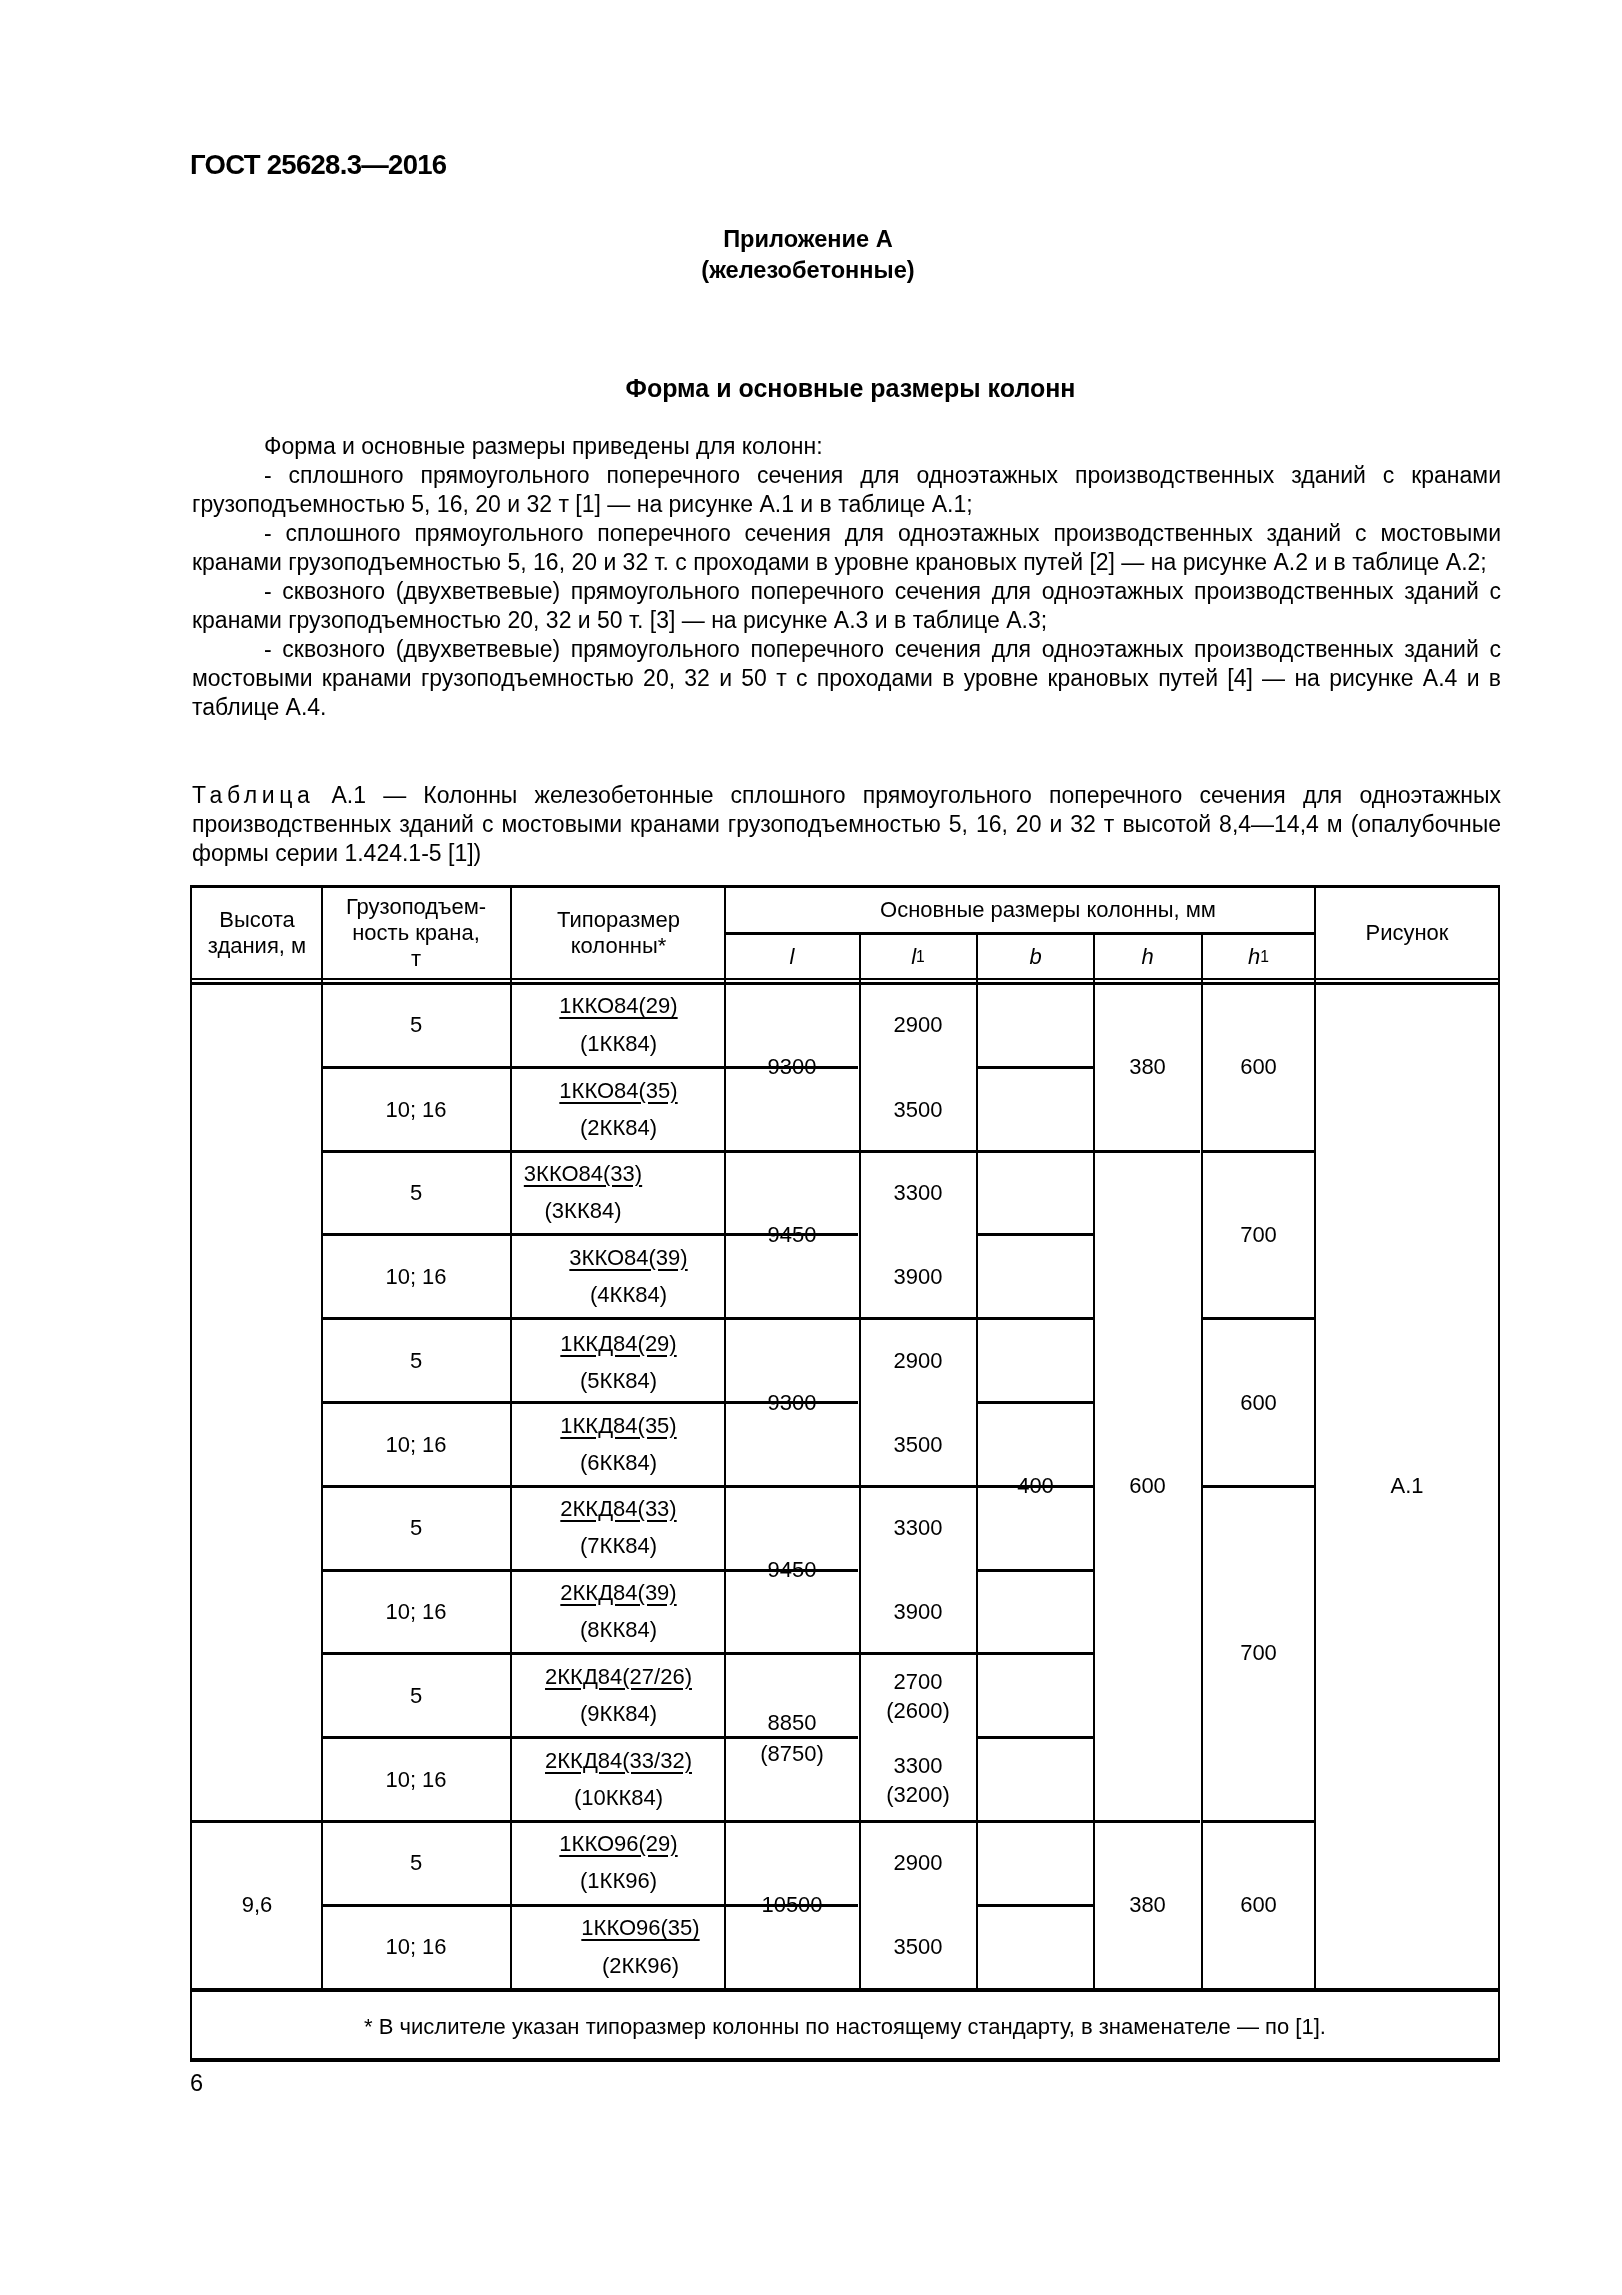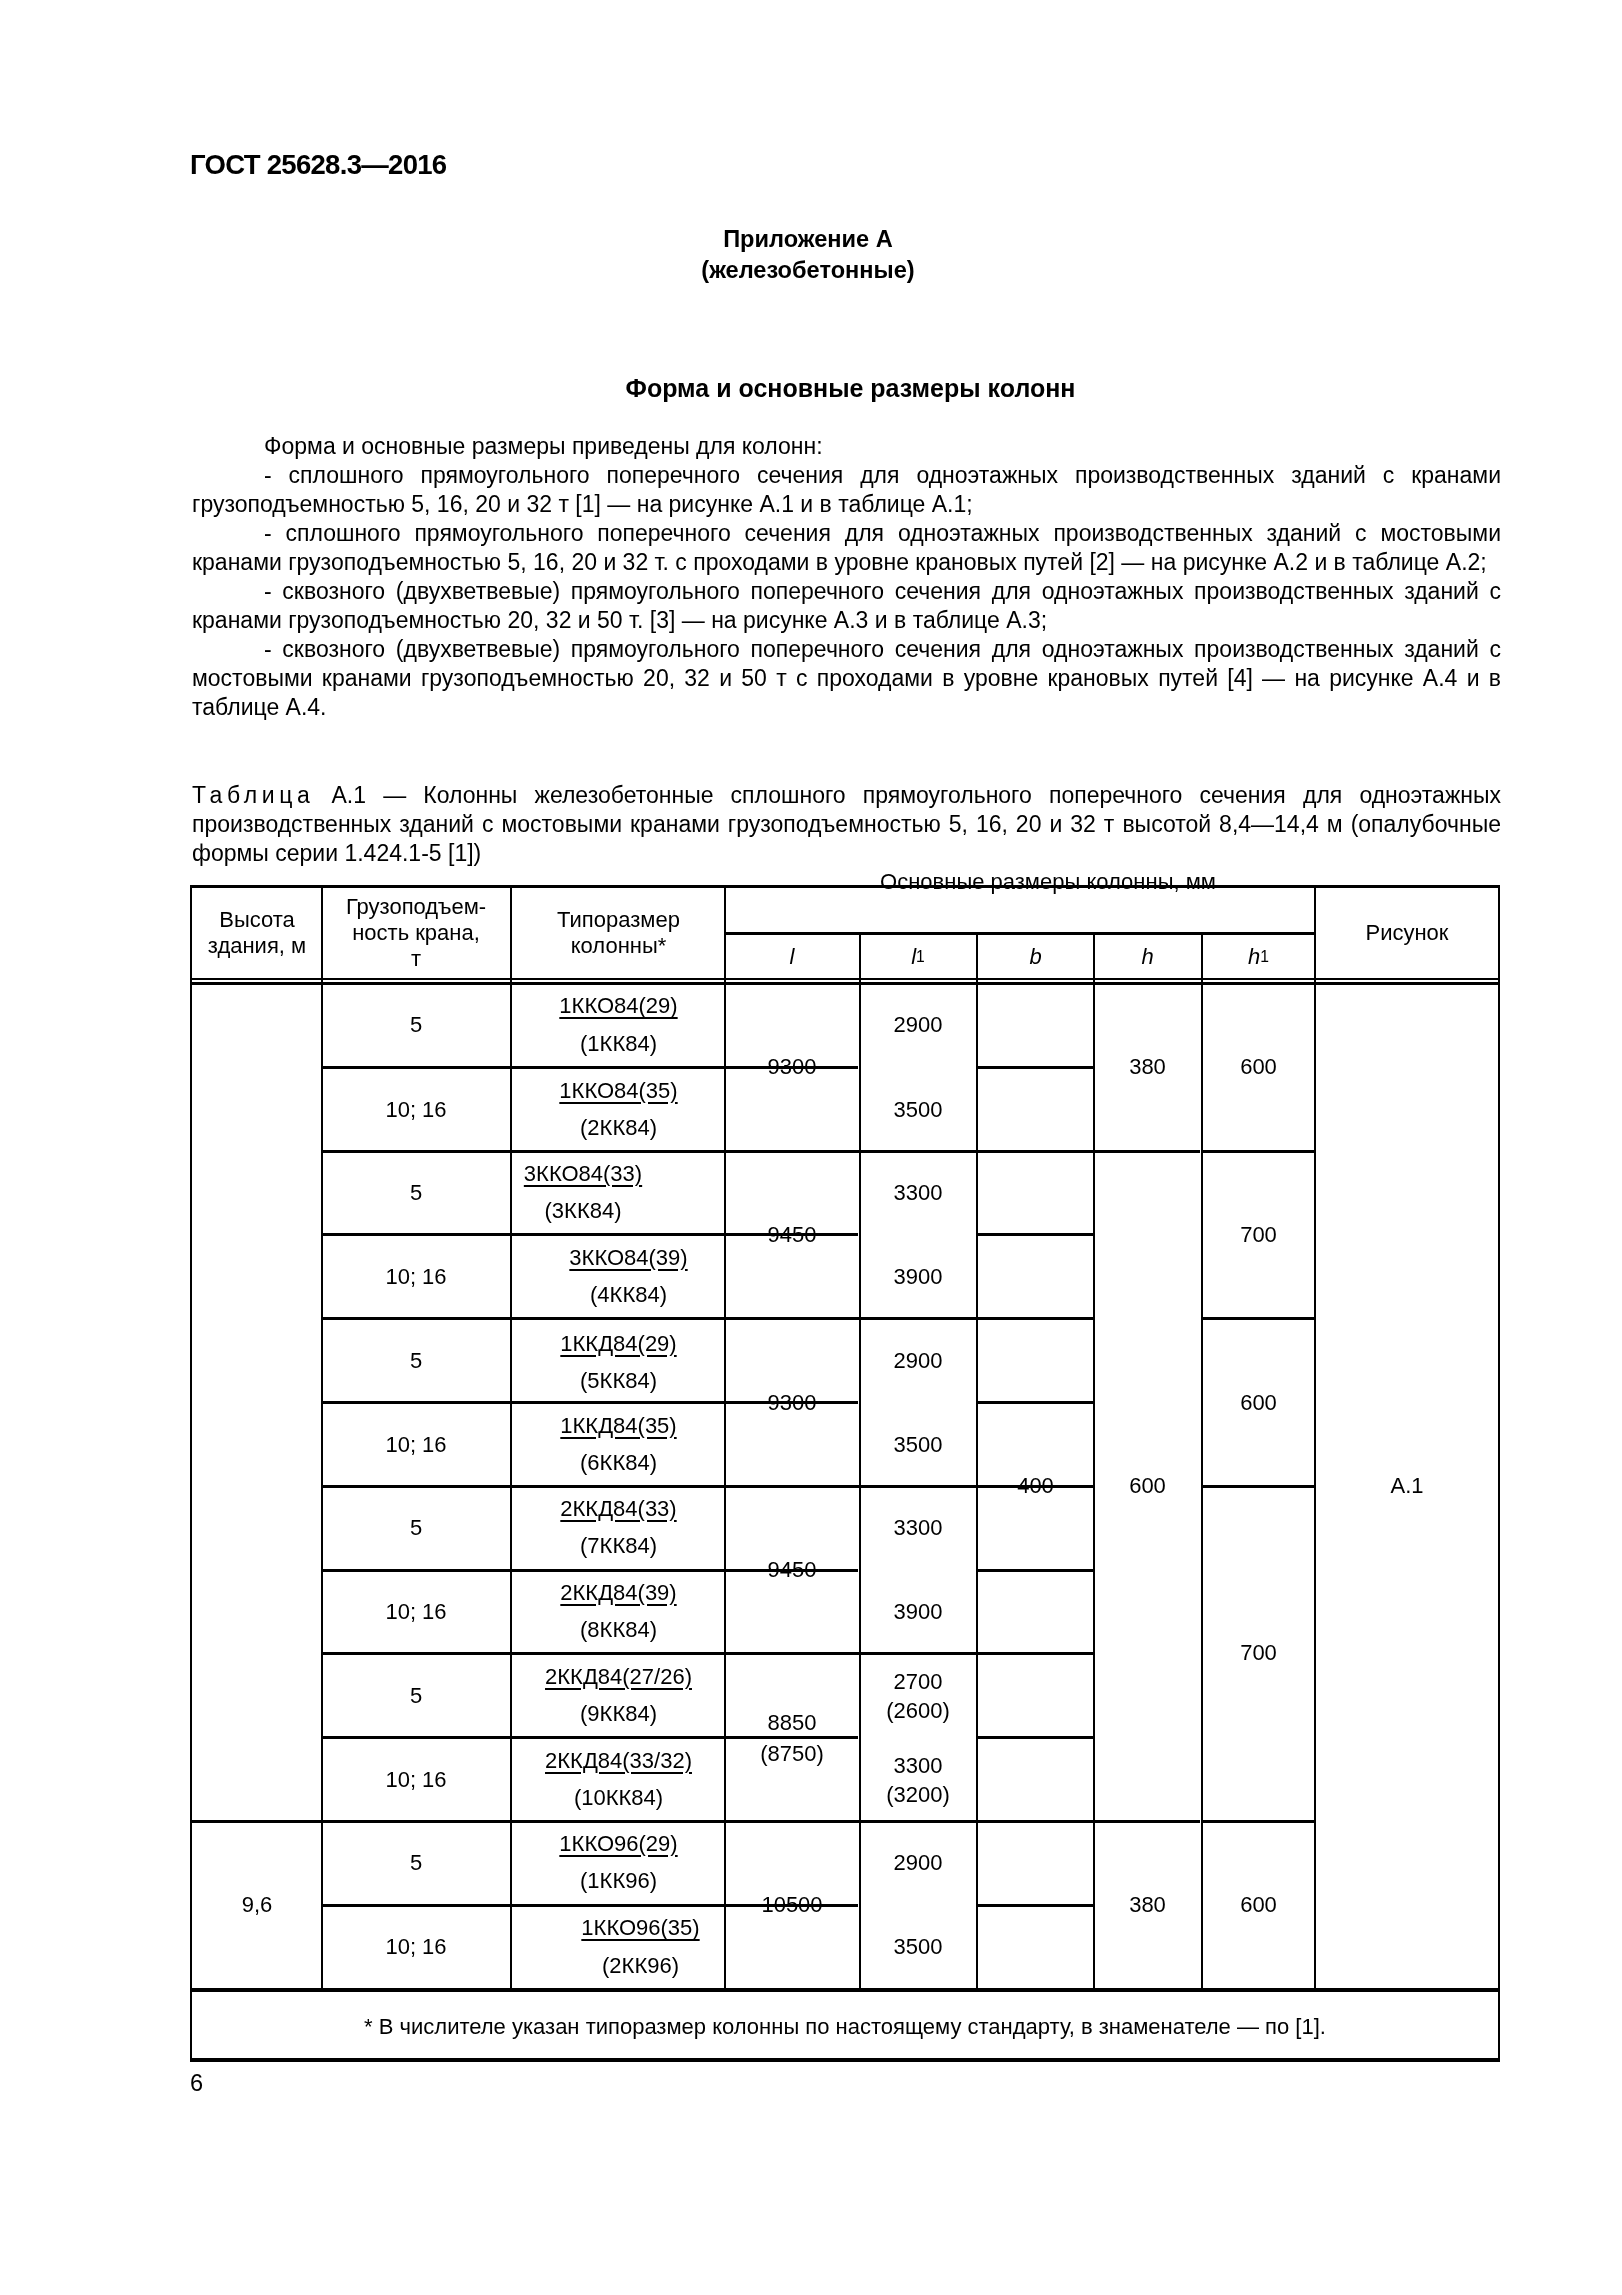--- a/index.html
+++ b/index.html
@@ -118,21 +118,21 @@
 
   <div class="cell" style="left:192px; top:888px; width:130px; height:90px;">
       <span>Высота здания, м</span>
     </div>
   <div class="cell" style="left:323px; top:888px; width:186px; height:90px; padding:12px 33px;">
       <span>Грузоподъем- ность крана, т</span>
     </div>
   <div class="cell" style="left:512px; top:888px; width:213px; height:90px; padding:3px 39px;">
       <span>Типоразмер колонны*</span>
     </div>
-  <div class="cell" style="left:726px; top:860px; width:644px; height:44px;">
+  <div class="cell" style="left:726px; top:888px; width:644px; height:44px;">
       <span>Основные размеры колонны, мм</span>
     </div>
   <div class="cell ital" style="left:726px; top:935px; width:132px; height:43px;">
       <span>l</span>
     </div>
   <div class="cell ital" style="left:860px; top:935px; width:116px; height:43px; flex-direction:row;">
       <span>l</span>
       <sub>1</sub>
     </div>
   <div class="cell ital" style="left:978px; top:935px; width:115px; height:43px;">

